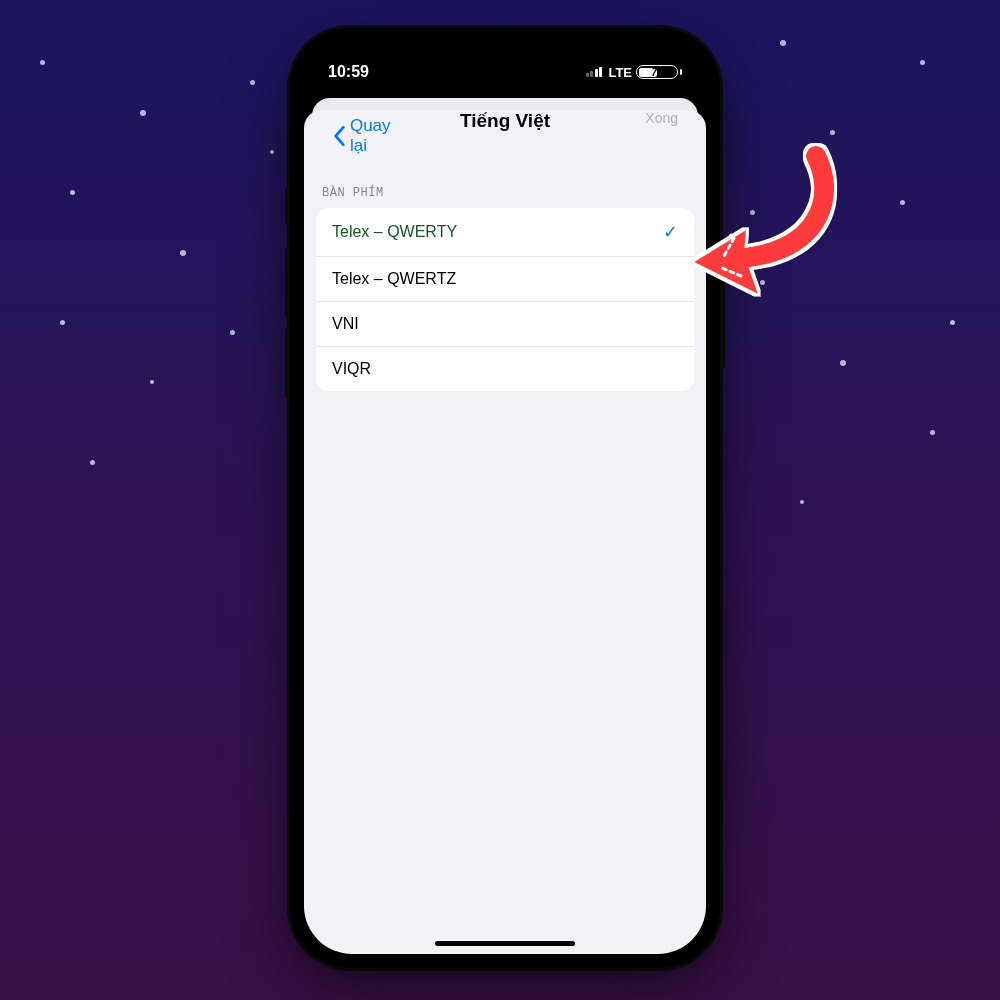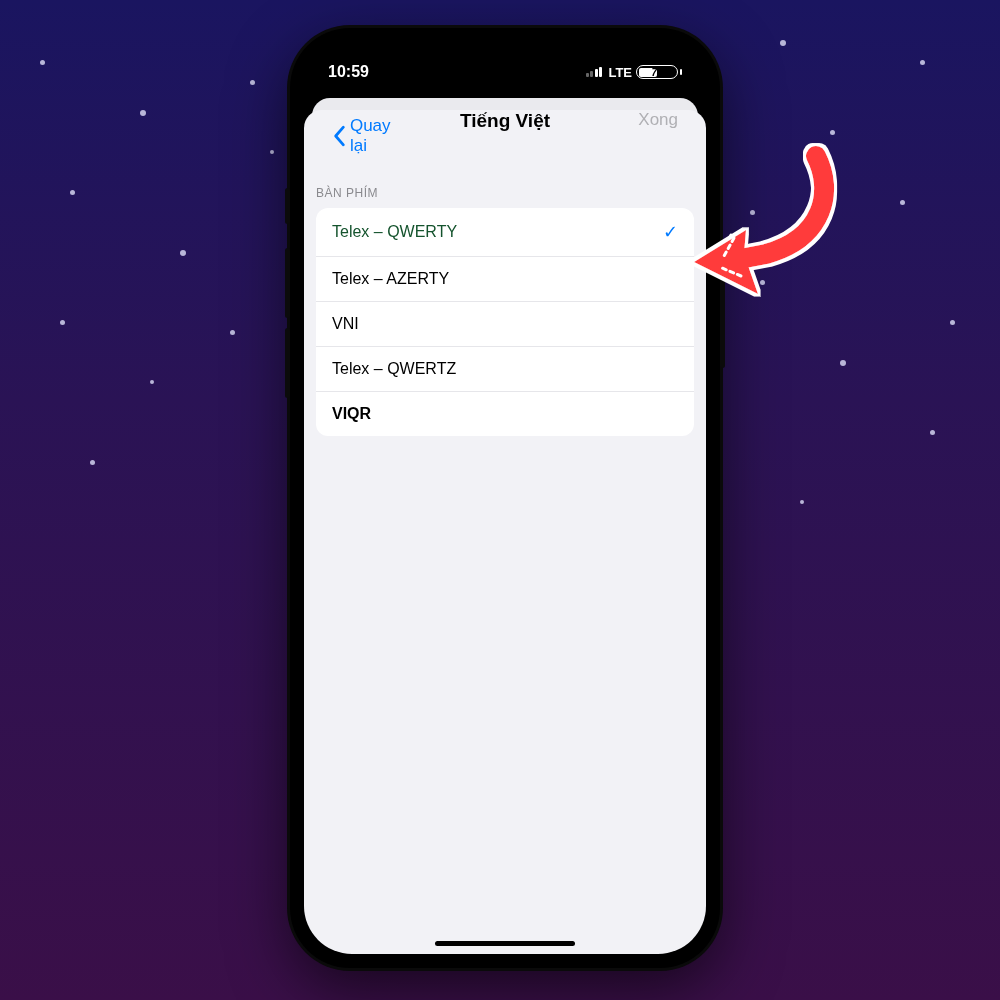--- a/index.html
+++ b/index.html
@@ -111,37 +111,37 @@
     display:flex; flex-direction:column;
   }
   .navbar {
     height:52px; display:flex; justify-content:space-between;
     padding: 0 28px;
   }
   .nav-left { display:flex; align-items:center; color:#007aff; font-size:17px; cursor:pointer; }
   .nav-left svg { width:14px; height:22px; margin-right:4px; }
   .nav-title { font-size:19px; font-weight:600; color:#000; flex:1; text-align:center; }
   .nav-placeholder { width:80px; display:flex; justify-content:flex-start; }
-  .nav-right { width:80px; text-align:right; color:#b0b0b4; font-size:17px; }
+  .nav-right { width:80px; text-align:right; color:#b0b0b4; font-size:14px; }
 
   .section-header {
-    padding: 24px 12px 8px;
-    font-size:12px; color:#8a8a8e; letter-spacing:.5px;
+    padding: 24px 18px 8px;
+    font-size:12px; color:#8a8a8e; letter-spacing:.5px;font-family:Liberation Mono, monospace;
   }
   .list {
     background:#fff; border-radius:12px; margin:0 12px;
     overflow:hidden;
   }
   .row {
     display:flex; align-items:center; justify-content:space-between;
     padding: 13px 16px;
     font-size:16px; color:#000; cursor:pointer;
     border-bottom:1px solid #e6e6ea;
   }
-  .row:last-child { border-bottom:none;font-weight:bold; }
+  .row:last-child { border-bottom:none; }
   .row.selected .row-label { color:#14532d; }
   .check { color:#007aff; font-size:18px; font-weight:500; }
 
   .home-indicator {
     position:absolute; bottom:8px; left:50%; transform:translateX(-50%);
     width:140px; height:5px; background:#000; border-radius:3px;
   }
 
   
   .pointer-arrow {
@@ -225,27 +225,24 @@
       </div>
 
       <div class="section-header">BÀN PHÍM</div>
 
       <div class="list">
         <div class="row selected">
           <span class="row-label">Telex – QWERTY</span>
           <span class="check">✓</span>
         </div>
         <div class="row">
-          <span class="row-label">Telex – AZERTY</span>
+          <span class="row-label">Telex – QWERTZ</span>
         </div>
         <div class="row">
           <span class="row-label">VNI</span>
-        </div>
-        <div class="row">
-          <span class="row-label">Telex – QWERTZ</span>
         </div>
         <div class="row">
           <span class="row-label">VIQR</span>
         </div>
       </div>
 
       <div class="home-indicator"></div>
     </div>
   </div>
 </div>

